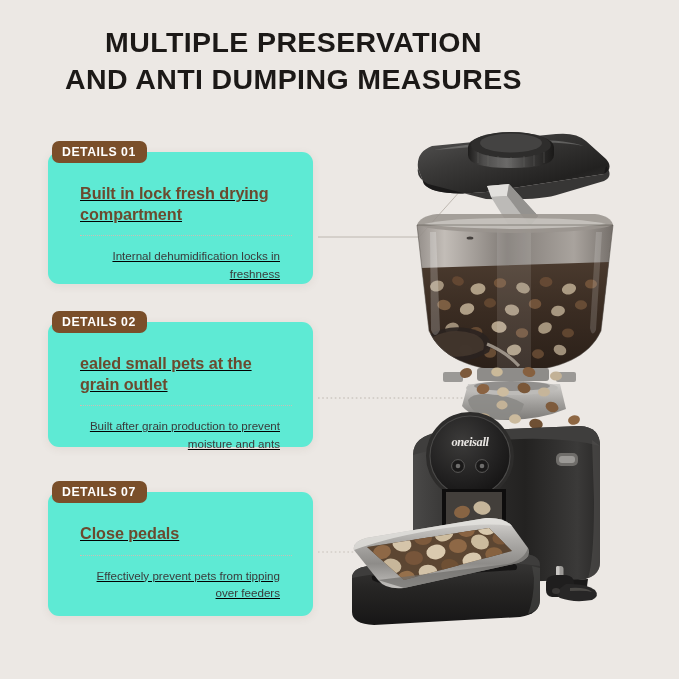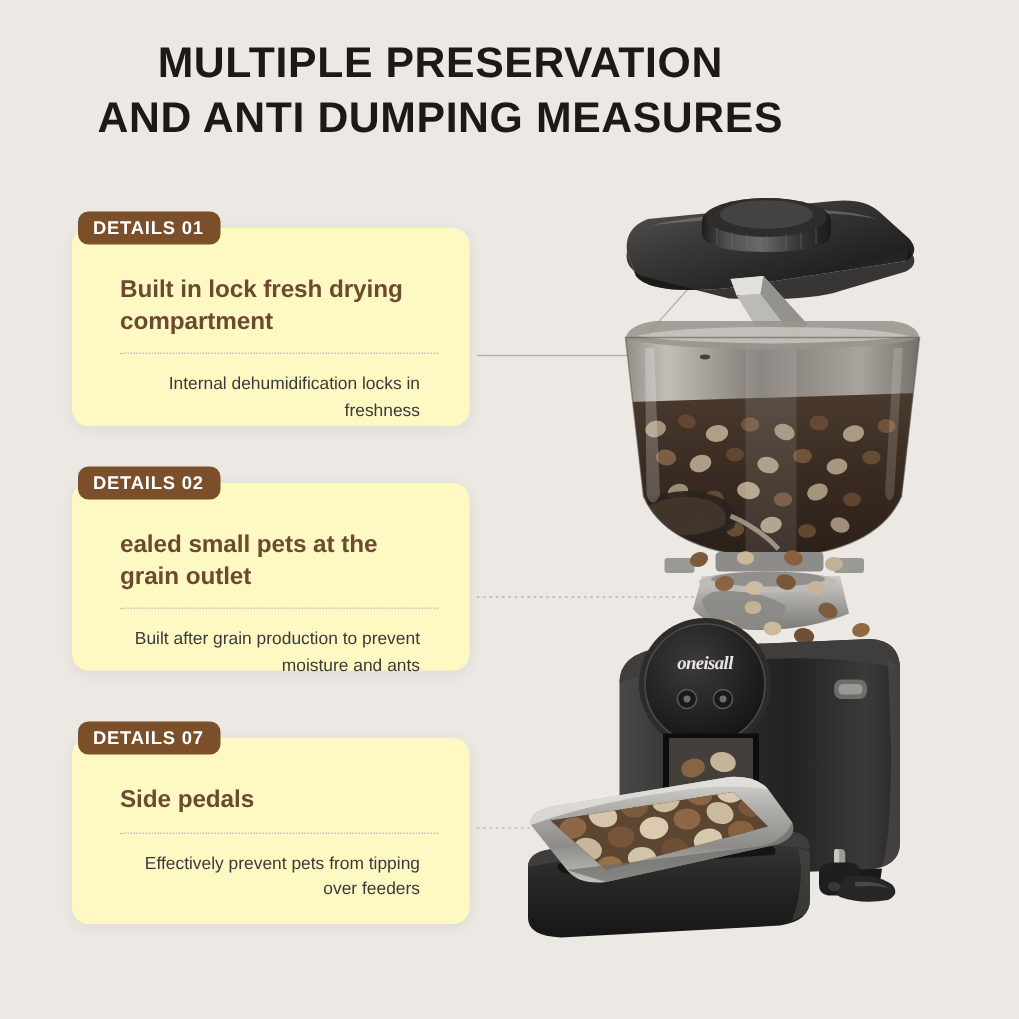--- a/index.html
+++ b/index.html
@@ -47,24 +47,25 @@
     inset: 0;
     z-index: 5;
     pointer-events: none;
   }
 
   
   .card {
     position: absolute;
     left: 48px;
     width: 265px;
-    background: #fef9c3;
+    background: #5eead4;
     border-radius: 11px;
     box-shadow: 0 2px 10px rgba(80,60,40,0.075);
     z-index: 20;
+    text-decoration: underline;
   }
   #card-1 { top: 152px; height: 132px; }
   #card-2 { top: 322px; height: 125px; }
   #card-3 { top: 492px; height: 124px; }
 
   .badge {
     position: absolute;
     top: -11px;
     left: 4px;
     background: #7a4f2a;
@@ -443,19 +444,19 @@
     <div class="card-inner">
       <div class="card-heading">ealed small pets at the grain outlet</div>
       <div class="divider"></div>
       <div class="card-body">Built after grain production to prevent moisture and ants</div>
     </div>
   </div>
 
   <div class="card" id="card-3">
     <div class="badge">DETAILS 07</div>
     <div class="card-inner">
-      <div class="card-heading">Side pedals</div>
+      <div class="card-heading">Close pedals</div>
       <div class="divider"></div>
       <div class="card-body">Effectively prevent pets from tipping over feeders</div>
     </div>
   </div>
 
 </div>
 
 </body></html>

